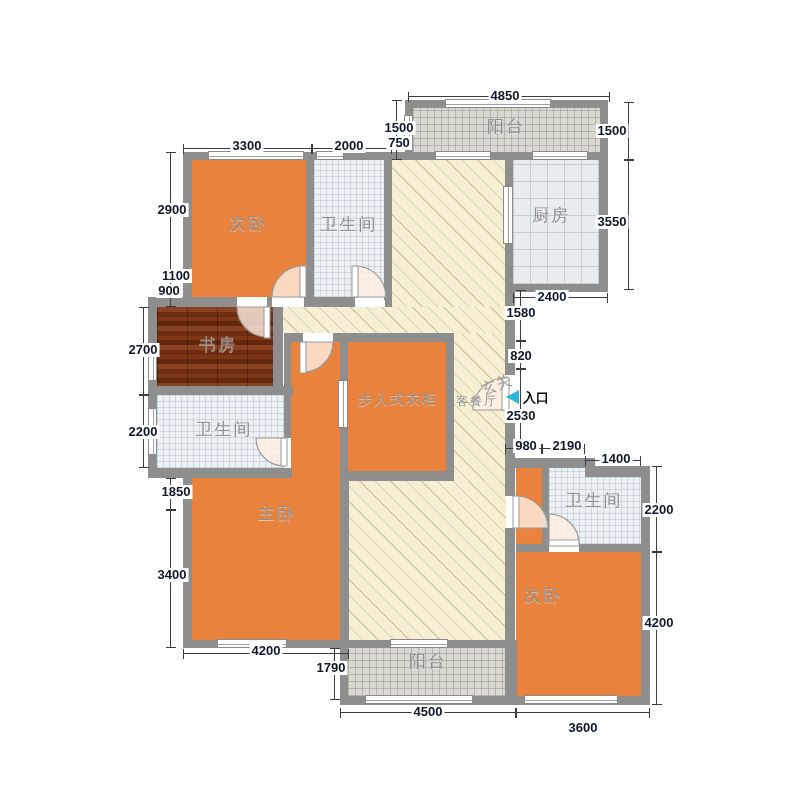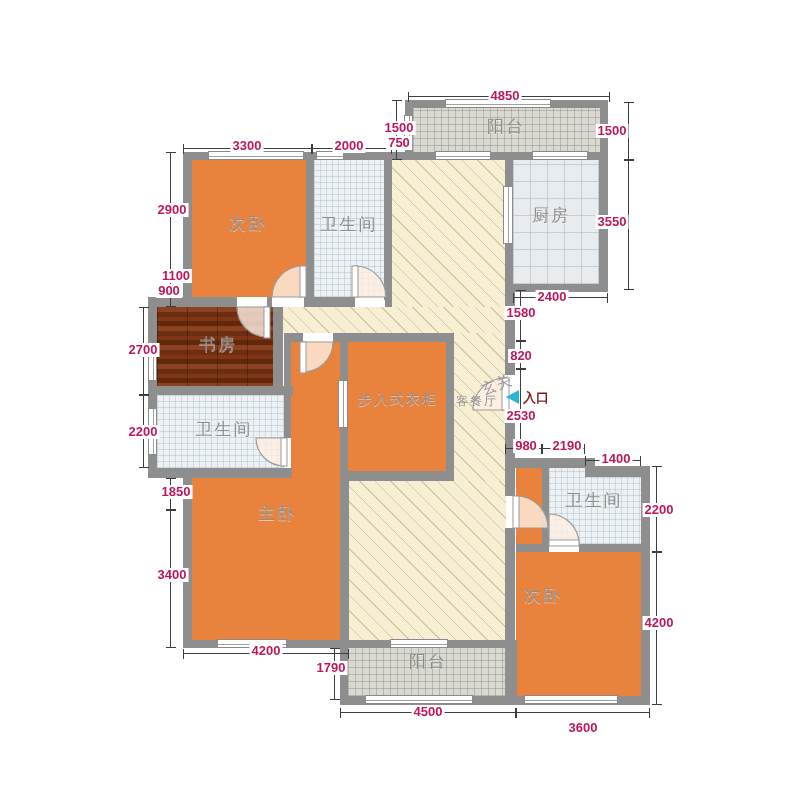--- a/index.html
+++ b/index.html
@@ -32,21 +32,21 @@
   .win{position:absolute;background:#fff;border:1px solid #8a8a8a;box-sizing:border-box;z-index:4;}
   .win.h::after{content:"";position:absolute;left:0;right:0;top:50%;border-top:1px solid #9f9f9f;}
   .win.v::after{content:"";position:absolute;top:0;bottom:0;left:50%;border-left:1px solid #9f9f9f;}
   #doors{position:absolute;left:0;top:0;z-index:5;pointer-events:none;}
   .rlabel{position:absolute;transform:translate(-50%,-50%);color:#8d8d8d;font-size:17px;
           letter-spacing:2px;white-space:nowrap;z-index:6;text-shadow:0 1px 0 rgba(255,255,255,.5);}
   .foyer{position:absolute;transform:translate(-50%,-50%) rotate(-20deg);color:#9a9a9a;font-size:15px;
          letter-spacing:1px;z-index:6;white-space:nowrap;}
   .entrytxt{position:absolute;transform:translate(0,-50%);font-size:13px;font-weight:bold;z-index:7;white-space:nowrap;}
   .entryarrow{position:absolute;width:0;height:0;border:7px solid transparent;border-left:none;z-index:7;}
-  .dim{position:absolute;transform:translate(-50%,-50%);font-size:13px;font-weight:bold;color:#be185d;
+  .dim{position:absolute;transform:translate(-50%,-50%);font-size:13px;font-weight:bold;color:#0f172a;
        background:#fff;padding:0 2px;white-space:nowrap;z-index:8;line-height:14px;}
   .dlh{position:absolute;border-top:1px solid #3c3c46;height:0;z-index:7;}
   .dlh::before,.dlh::after{content:"";position:absolute;top:-5px;width:1px;height:10px;background:#3c3c46;}
   .dlh::before{left:0;}.dlh::after{right:0;}
   .dlv{position:absolute;border-left:1px solid #3c3c46;width:0;z-index:7;}
   .dlv::before,.dlv::after{content:"";position:absolute;left:-5px;height:1px;width:10px;background:#3c3c46;}
   .dlv::before{top:0;}.dlv::after{bottom:0;}
 </style>
 </head>
 <body>
@@ -159,21 +159,21 @@
   <div class="rlabel" style="left:218px;top:344px">书房</div>
   <div class="rlabel" style="left:224px;top:429px">卫生间</div>
   <div class="rlabel" style="left:398px;top:400px;font-size:14px">步入式衣柜</div>
   <div class="rlabel" style="left:477px;top:401px;font-size:12px">客餐厅</div>
   <div class="rlabel" style="left:277px;top:513px">主卧</div>
   <div class="rlabel" style="left:594px;top:500px">卫生间</div>
   <div class="rlabel" style="left:543px;top:595px">次卧</div>
   <div class="rlabel" style="left:428px;top:661px">阳台</div>
   <div class="foyer" style="left:497px;top:385px">玄关</div>
   <div class="entryarrow" style="left:506px;top:390px;border-right:13px solid #2bb5d7"></div>
-  <div class="entrytxt" style="left:523px;top:398px;color:#7f1d1d">入口</div>
+  <div class="entrytxt" style="left:523px;top:398px;color:#000000">入口</div>
 
   <div class="dlh" style="left:408px;top:96px;width:202px"></div>
   <div class="dlh" style="left:183px;top:148px;width:129px"></div>
   <div class="dlh" style="left:312px;top:148px;width:80px"></div>
   <div class="dlv" style="left:396px;top:100px;height:60px"></div>
   <div class="dlv" style="left:628px;top:102px;height:58px"></div>
   <div class="dlv" style="left:628px;top:160px;height:130px"></div>
   <div class="dlv" style="left:170px;top:152px;height:120px"></div>
   <div class="dlv" style="left:170px;top:272px;height:35px"></div>
   <div class="dlh" style="left:513px;top:297px;width:95px"></div>

